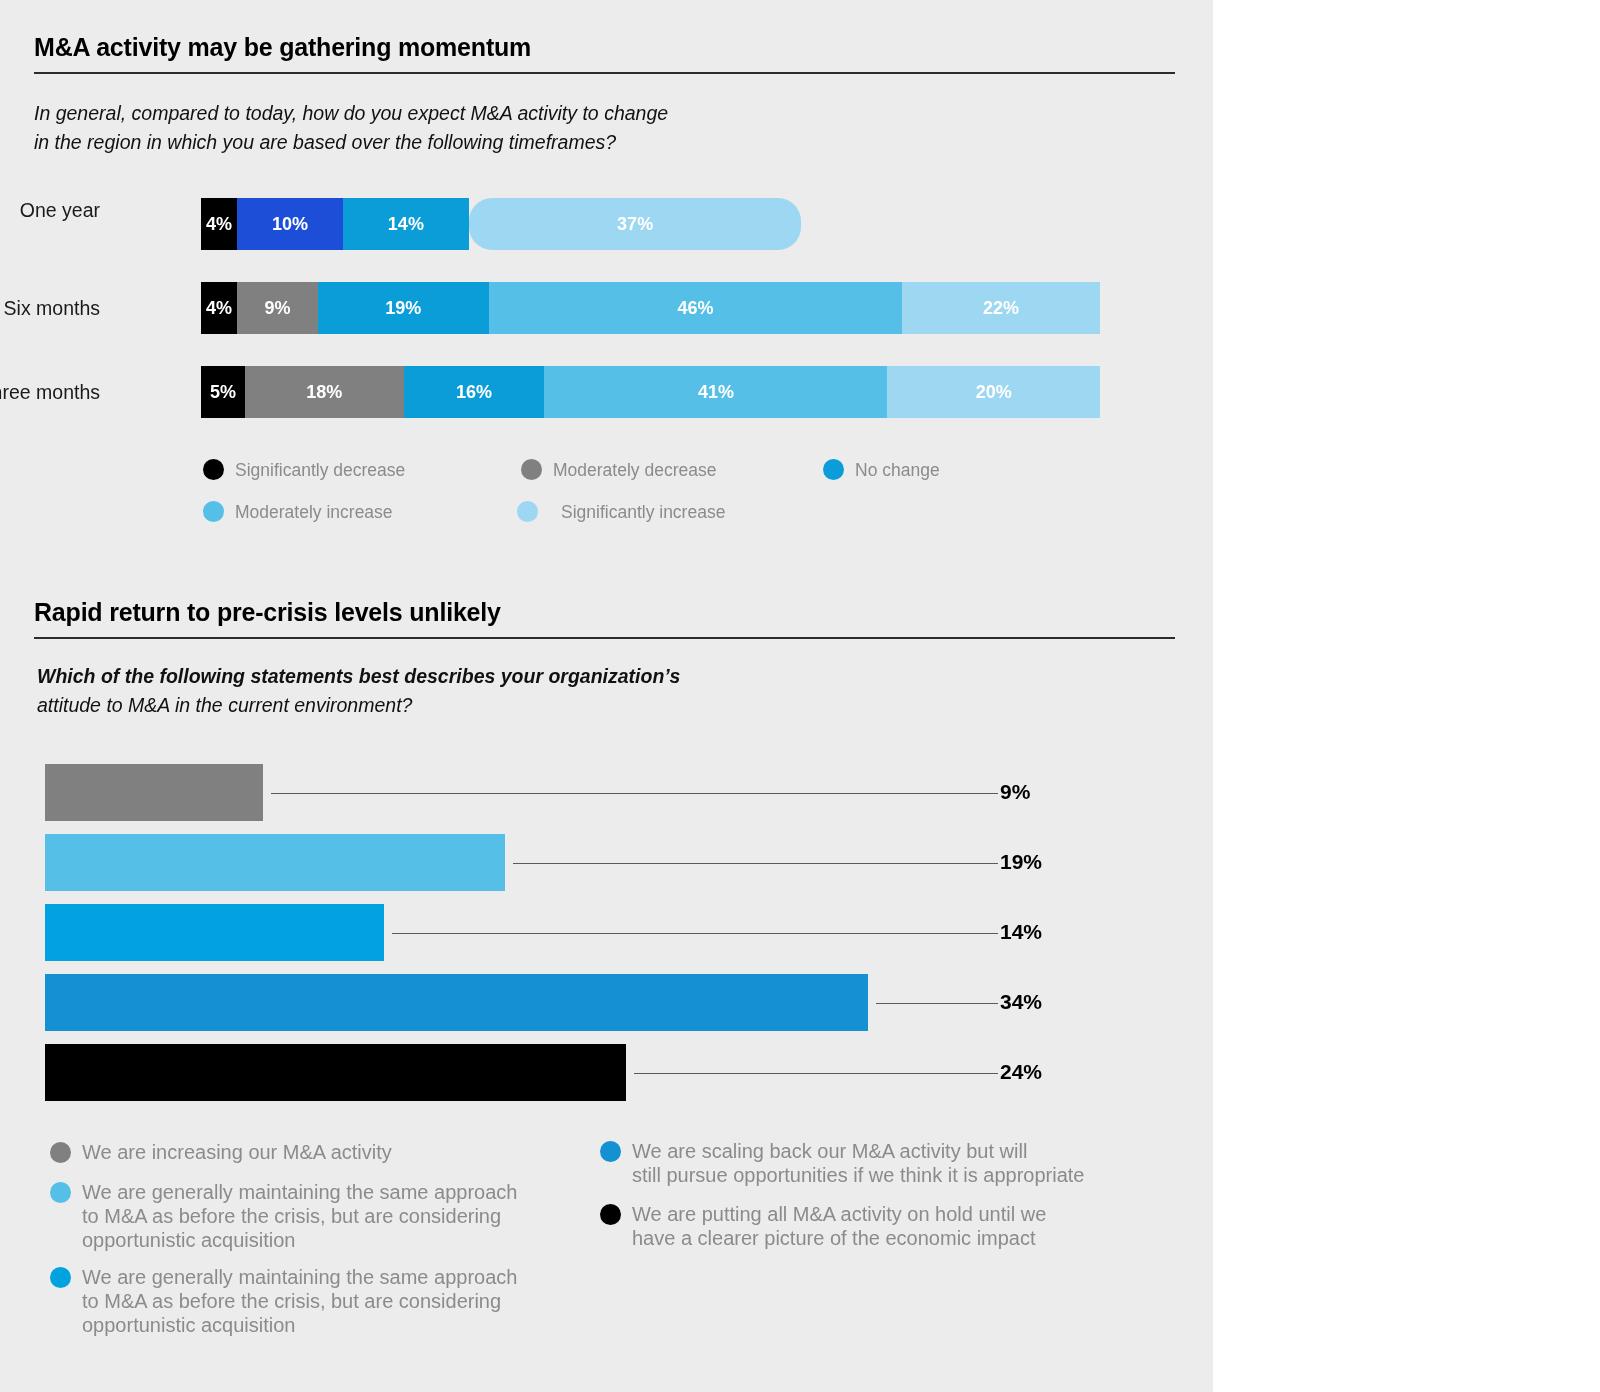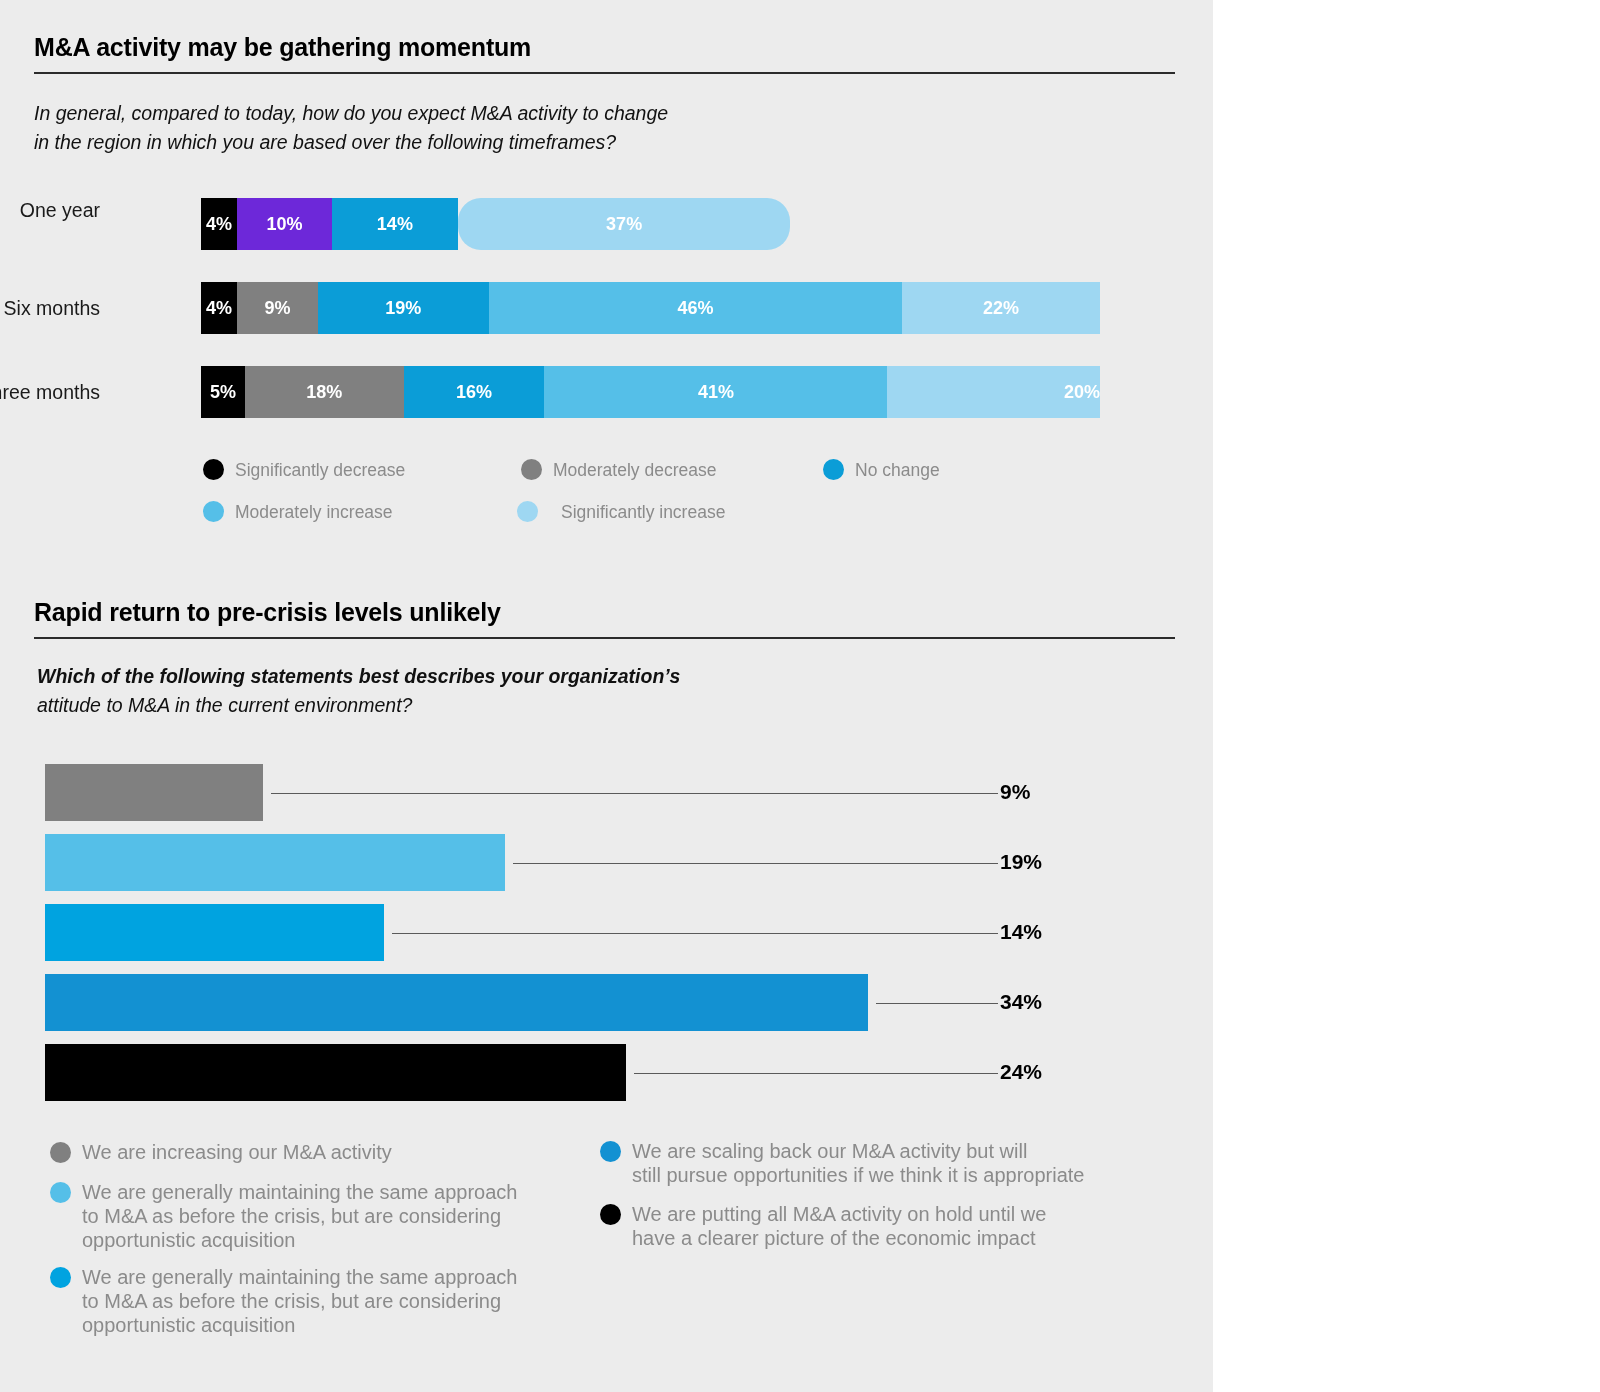--- a/index.html
+++ b/index.html
@@ -79,21 +79,21 @@
     <div class="rule" style="left:34px; top:72px; width:1141px;"></div>
     <div class="question" style="left:34px; top:99px;">In general, compared to today, how do you expect M&amp;A activity to change</div>
     <div class="question" style="left:34px; top:128px;">in the region in which you are based over the following timeframes?</div>
 
     <div id="chart1">
         <div class="cat-label" style="top: 199px;">One year</div>
         <div class="stack-row" style="left: 201px; top: 198px; width: 899px;">
           <div class="seg first" style="width: 35.96px; background: rgb(0, 0, 0);">
             <span>4%</span>
           </div>
-          <div class="seg" style="width: 95px; background: #6d28d9;">
+          <div class="seg" style="width: 106px; background: #1d4ed8;">
             <span>10%</span>
           </div>
           <div class="seg" style="width: 125.86px; background: rgb(11, 157, 215);">
             <span>14%</span>
           </div>
           <div class="seg" style="width: 332.63px; background: rgb(158, 215, 242); border-radius: 23px;">
             <span>37%</span>
           </div>
         </div>
         <div class="cat-label" style="top: 297px;">Six months</div>
@@ -121,21 +121,21 @@
           </div>
           <div class="seg" style="width: 161.82px; background: rgb(128, 128, 128);">
             <span>18%</span>
           </div>
           <div class="seg" style="width: 143.84px; background: rgb(11, 157, 215);">
             <span>16%</span>
           </div>
           <div class="seg" style="width: 350px; background: rgb(85, 191, 232);">
             <span>41%</span>
           </div>
-          <div class="seg" style="width: 217px; background: rgb(158, 215, 242); justify-content: flex-end;">
+          <div class="seg" style="width: 217px; background: rgb(158, 215, 242);">
             <span>20%</span>
           </div>
         </div>
       </div>
 
     <div id="legend1-wrap">
         <div class="legend-item" style="left: 203px; top: 458px;">
           <span class="dot" style="width: 21px; height: 21px; background: rgb(0, 0, 0); margin-top: 1px;"></span>
           <span class="legend-text">Significantly decrease</span>
         </div>

